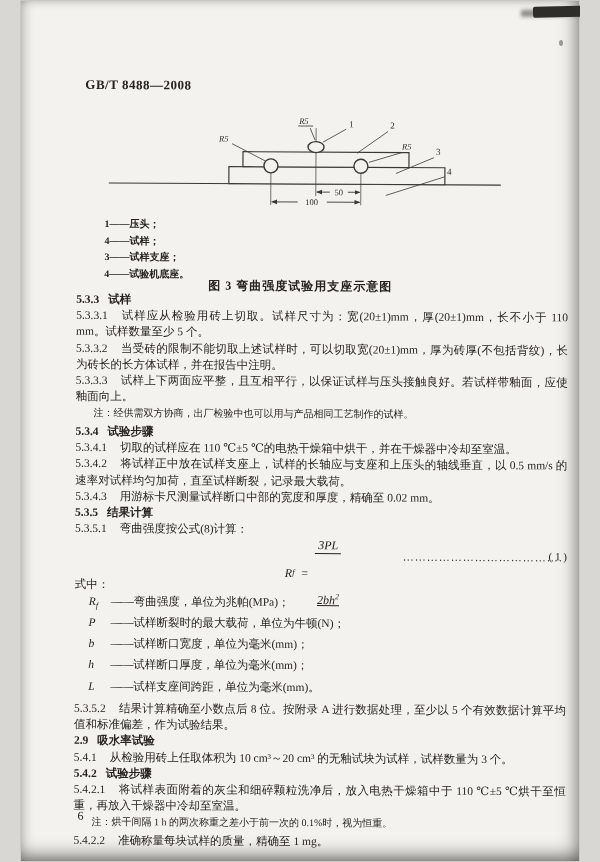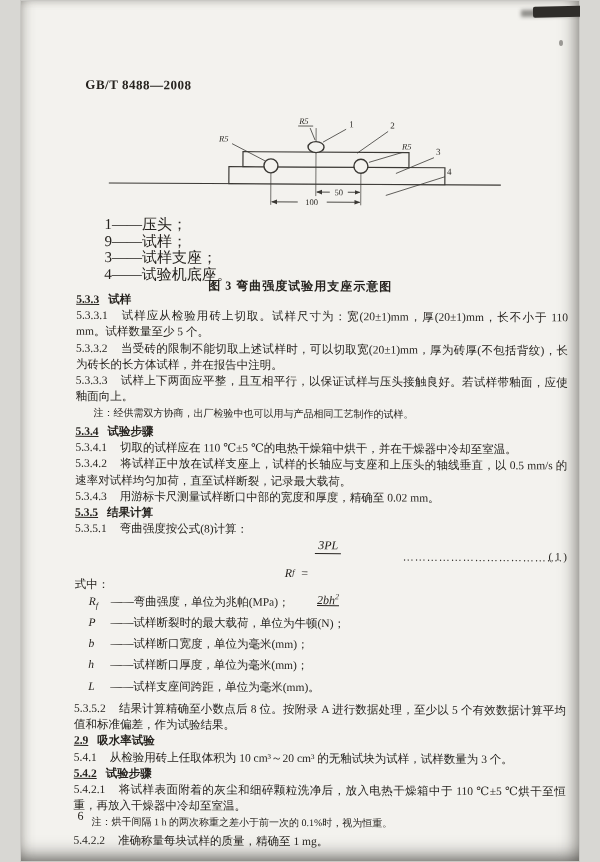--- a/index.html
+++ b/index.html
@@ -13,27 +13,27 @@
       inset 10px 0 14px -9px rgba(80,78,72,.45),
       inset -14px 0 16px -9px rgba(70,68,62,.55),
       inset 0 -16px 18px -11px rgba(50,48,44,.70),
       inset 0 8px 10px -8px rgba(100,98,92,.35);
   }
   .content{position:absolute;inset:0;transform:rotate(.3deg);transform-origin:50% 40%;}
   .smudge{position:absolute;left:513px;top:6px;width:72px;height:11px;background:#2f2d2a;border-radius:2px;transform:rotate(-1.2deg);box-shadow:-14px 1px 4px -2px rgba(47,45,42,.5);}
   .speck{position:absolute;left:539px;top:40px;width:4px;height:6px;background:#9a9894;border-radius:50%;}
   .hdr{position:absolute;left:64px;top:78px;font-size:13px;font-weight:bold;letter-spacing:.5px;}
   .diagram{position:absolute;left:80px;top:104px;}
-  .legend{position:absolute;left:84px;top:217px;font-size:15px;line-height:16.5px;}
+  .legend{position:absolute;left:84px;top:217px;font-size:10px;line-height:16.5px;font-weight:bold;}
   .caption{position:absolute;left:0;right:0;top:278px;text-align:center;font-weight:bold;font-size:12px;letter-spacing:1px;}
   .body{position:absolute;left:56px;top:292px;width:492px;font-size:11.5px;line-height:16.2px;text-align:justify;}
   .body p{margin:0;}
   .para .num{margin-right:13px;white-space:nowrap;}
   .heading{font-weight:bold;}
-  .heading .num{margin-right:9px;text-decoration:underline;}
+  .heading .num{margin-right:9px;}
   .note{font-size:10px;line-height:14.5px;margin:2px 0 2px 18px !important;}
   .formula{position:relative;height:40px;}
   .f-expr{position:absolute;left:210px;top:2px;display:flex;align-items:center;font-style:italic;font-size:12px;}
   .f-expr sub{font-size:8px;font-style:italic;}
   .f-eq{margin:0 7px;font-style:normal;}
   .frac{display:inline-flex;flex-direction:column;text-align:center;gap:36px;}
   .frac .top{padding:0 3px 1px;border-bottom:1px solid #26231f;line-height:13px;}
   .frac .bot{line-height:14px;text-decoration:underline;}
   .frac sup{font-size:8px;}
   .f-dots{position:absolute;left:328px;top:11px;width:158px;overflow:hidden;white-space:nowrap;letter-spacing:1px;color:#33302c;font-size:11px;}
@@ -108,21 +108,21 @@
 
       <text class="lbl-n" x="335" y="50">3</text>
       <line x1="333" y1="53" x2="295" y2="69" stroke="#3a3834" stroke-width=".8"></line>
 
       <text class="lbl-n" x="346" y="70">4</text>
       <line x1="344" y1="72" x2="285" y2="91" stroke="#3a3834" stroke-width=".8"></line>
     </svg>
 
     <div class="legend">
       <div class="legend-row">1——压头；</div>
-      <div class="legend-row">9——试样；</div>
+      <div class="legend-row">4——试样；</div>
       <div class="legend-row">3——试样支座；</div>
       <div class="legend-row">4——试验机底座。</div>
     </div>
 
     <div class="caption">图 3  弯曲强度试验用支座示意图</div>
 
     <div class="body">
       <p class="heading"><span class="num">5.3.3</span><span>试样</span></p>
       <p class="para"><span class="num">5.3.3.1</span><span>试样应从检验用砖上切取。试样尺寸为：宽(20±1)mm，厚(20±1)mm，长不小于 110 mm。试样数量至少 5 个。</span></p>
       <p class="para"><span class="num">5.3.3.2</span><span>当受砖的限制不能切取上述试样时，可以切取宽(20±1)mm，厚为砖厚(不包括背纹)，长为砖长的长方体试样，并在报告中注明。</span></p>

